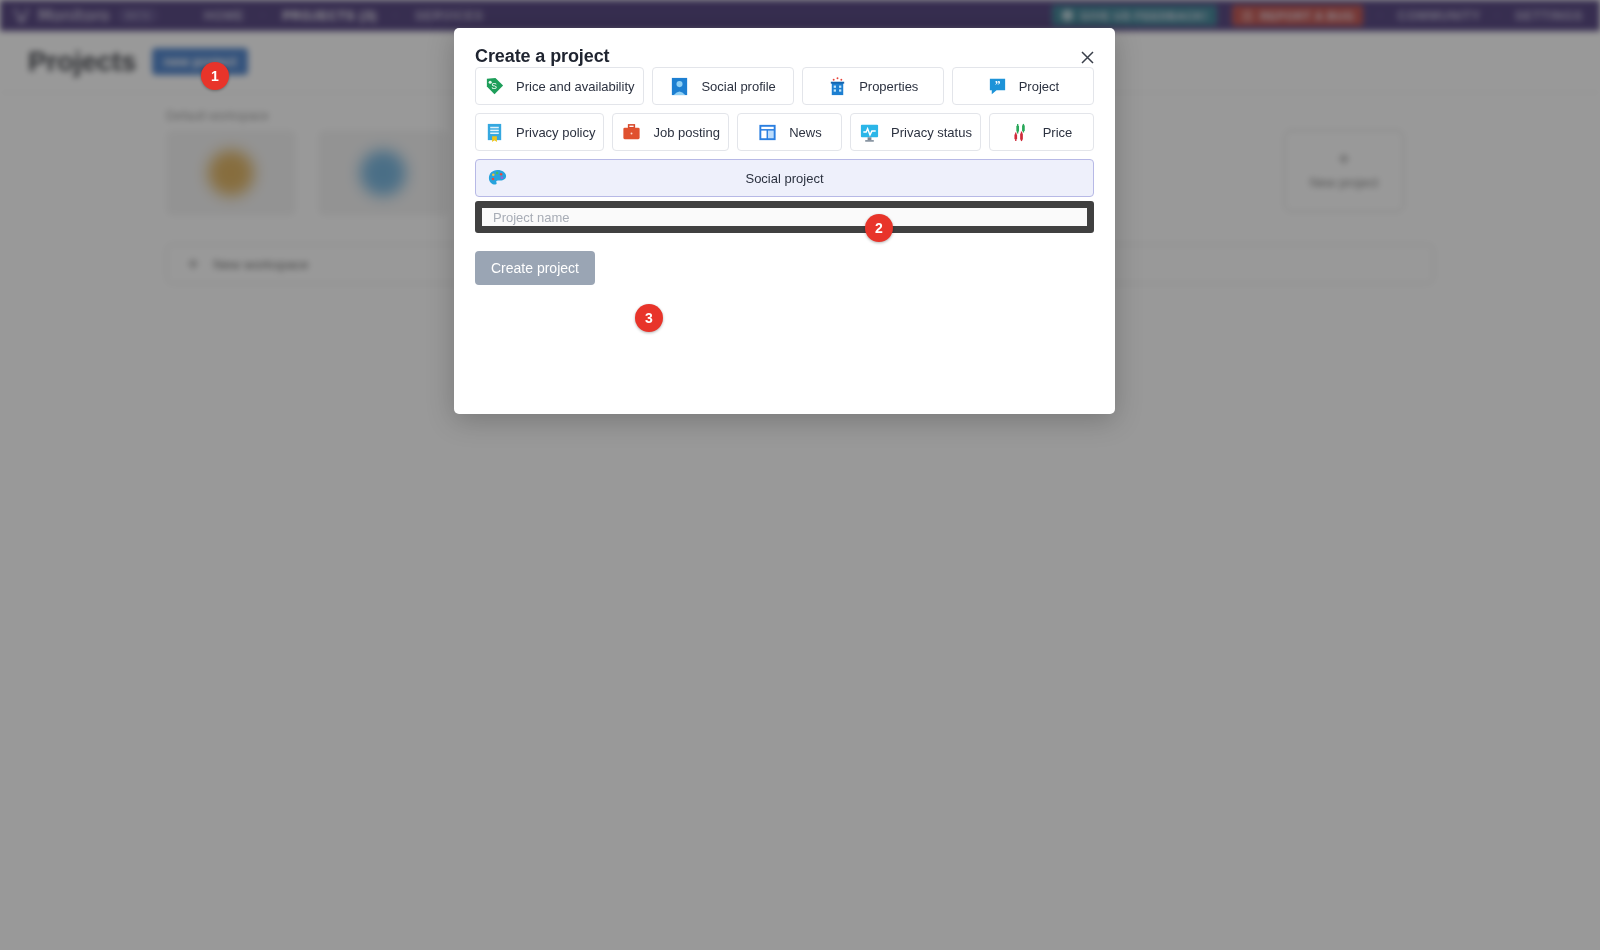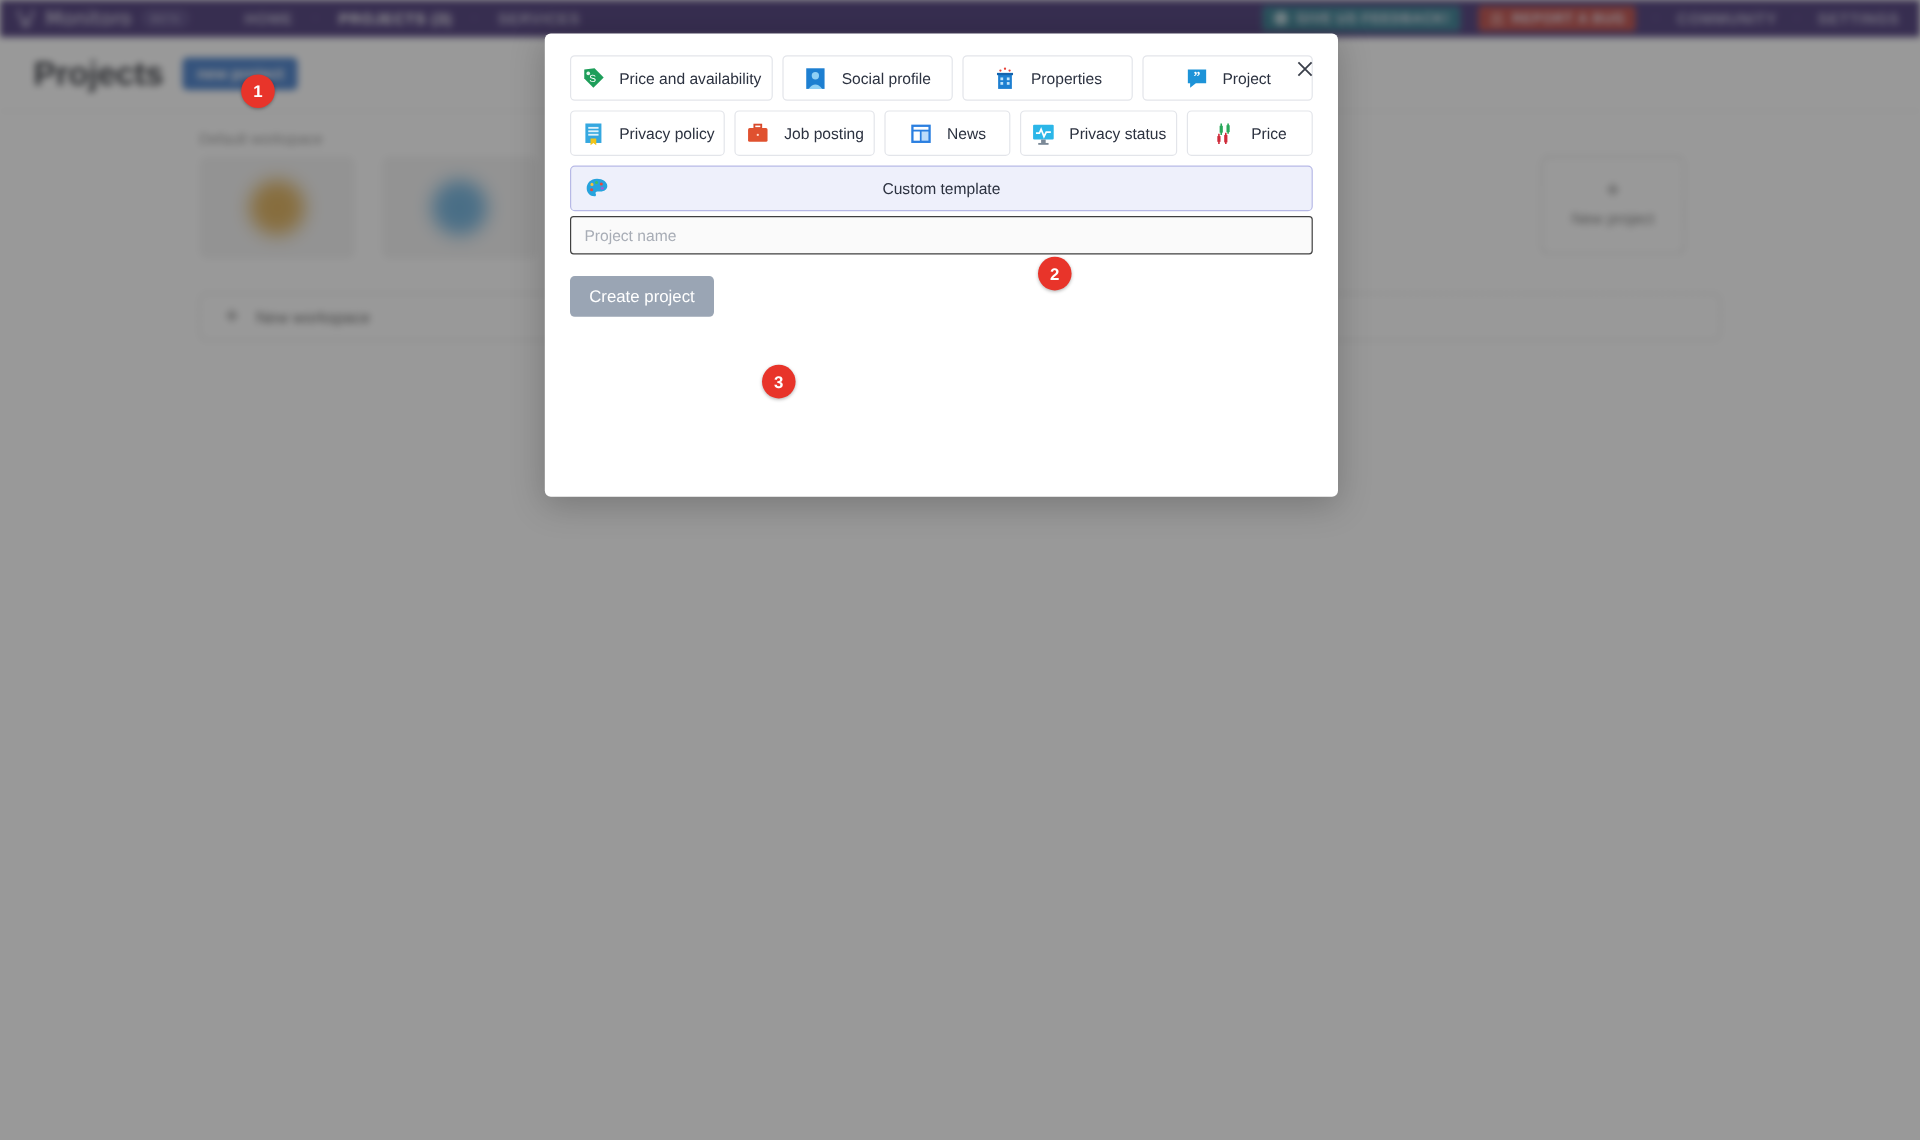--- a/index.html
+++ b/index.html
@@ -105,21 +105,21 @@
   .tpl-ico { width: 21px; height: 21px; flex: none; display: block; }
   .tpl-name { font-size: 13px; color: #2c3240; white-space: nowrap; }
   .tpl-custom {
     width: 100%; height: 38px; border: 1px solid #b7b9e6; border-radius: 4px;
     background: #eef0fb; display: flex; align-items: center; justify-content: center;
     position: relative; cursor: pointer; margin-bottom: 4px;
   }
   .tpl-custom .tpl-ico { position: absolute; left: 11px; }
   .name-label { font-size: 14.5px; color: #5a6170; margin-top: 22px; margin-bottom: 9px; }
   .name-input {
-    width: 100%; height: 32px; border: 1px solid #404040; border-radius: 3px;
+    width: 100%; height: 32px; border: 7px solid #404040; border-radius: 3px;
     background: #fafafa; padding: 0 11px; font-size: 13px; color: #30343d;
     font-family: "Liberation Sans", sans-serif;
   }
   .name-input::placeholder { color: #a8adb6; }
   .create-btn {
     margin-top: 18px; background: #9aa5b4; color: #fff;
     font-size: 14px; font-weight: 400; border: none; border-radius: 4px;
     padding: 9px 16px; cursor: pointer; font-family: "Liberation Sans", sans-serif;
   }
 
@@ -215,20 +215,21 @@
       <span class="plus-glyph">+</span>
       <span>New workspace</span>
     </div>
   </div>
 </div>
 
 <div id="scrim"></div>
 
 <div class="modal">
 
+  <div class="modal-title">Create a project</div>
 
   <div class="close-btn">
     <svg width="15" height="15" viewBox="0 0 15 15">
       <path d="M2 2 L13 13 M13 2 L2 13" stroke="#3a3f4a" stroke-width="1.5"></path>
     </svg>
   </div>
 
 
   
   <div class="tpl-row">
@@ -338,21 +339,21 @@
   <div class="tpl-custom">
     <svg class="tpl-ico" viewBox="0 0 22 22">
       <path d="M11 2 C5.5 2 2 5.8 2 10.4 C2 14.4 5 17.4 8.6 17.4 C10.2 17.4 10.4 16.2 9.9 15.3
                C9.3 14.2 10 13.2 11.4 13.2 H14 C17.3 13.2 20 11.3 20 8.4 C20 4.8 16 2 11 2 Z" fill="#27a3dd"></path>
       <circle cx="6.6" cy="7" r="1.35" fill="#f2c13d"></circle>
       <circle cx="10.6" cy="5.3" r="1.35" fill="#3fbf63"></circle>
       <circle cx="14.8" cy="6.6" r="1.35" fill="#e8473f"></circle>
       <circle cx="15.6" cy="10.3" r="1.35" fill="#a05ed0"></circle>
       <circle cx="6.3" cy="11.6" r="1.35" fill="#e8473f"></circle>
     </svg>
-    <span class="tpl-name">Custom template</span>
+    <span class="tpl-name">Social project</span>
   </div>
 
 
   <input class="name-input" type="text" placeholder="Project name" value="" style="">
 
   <button class="create-btn">Create project</button>
 </div>
 
 <div class="badge" id="badge-1">1</div>
 <div class="badge" id="badge-2">2</div>

